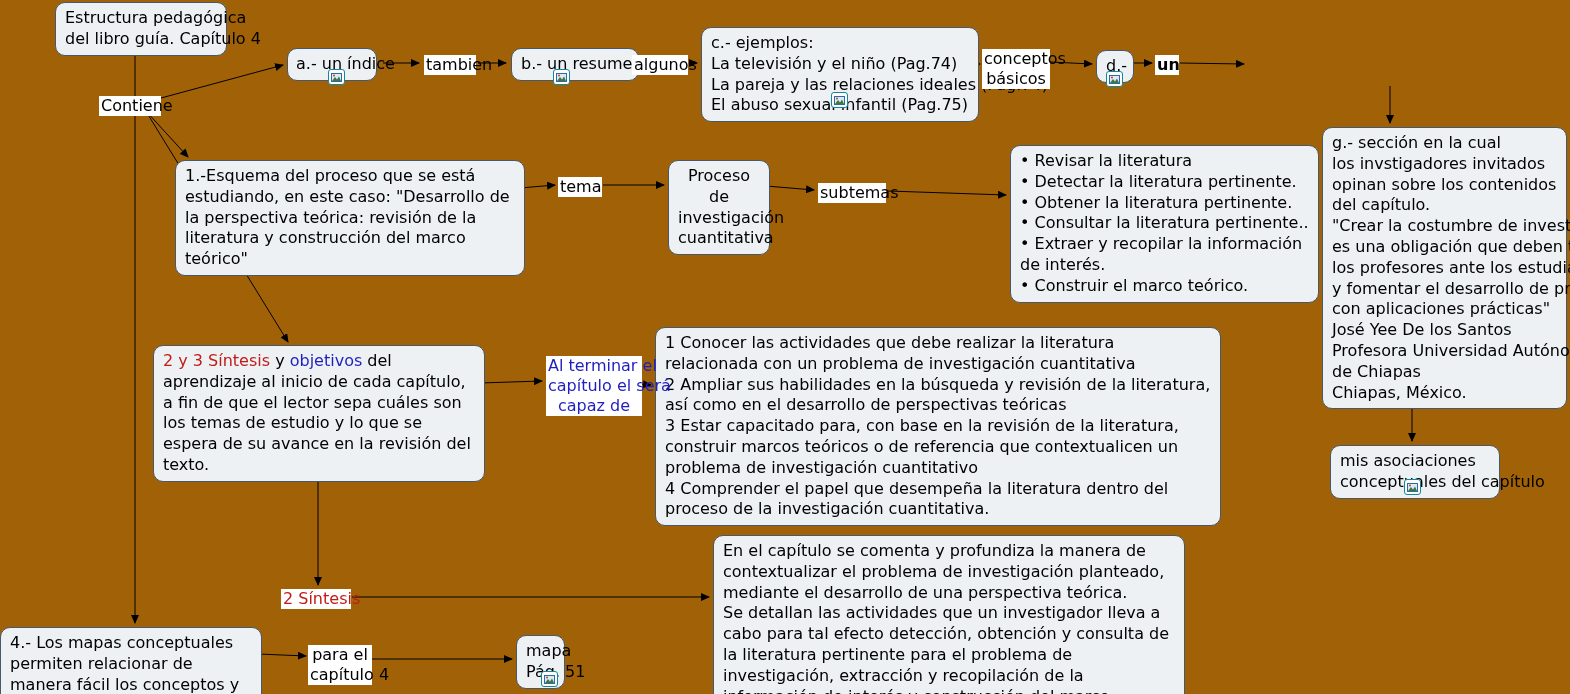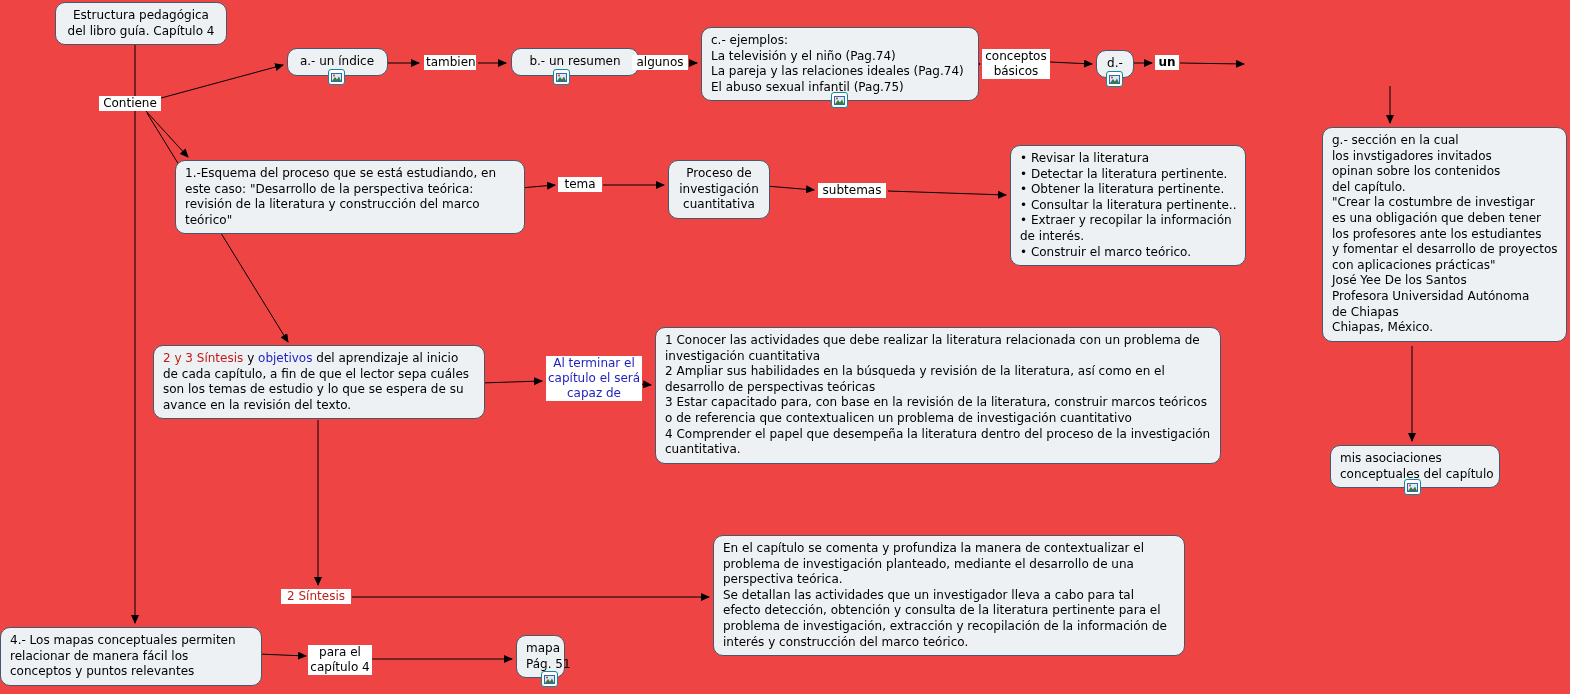--- a/index.html
+++ b/index.html
@@ -1,18 +1,18 @@
 <!DOCTYPE html>
 <html style="--color-box_fill: #edf1f4; --color-box_border: #46586a; --color-red: #c11b17; --color-blue: #1f1fbf;"><head>
 <meta charset="utf-8">
 <style>
   html,body{margin:0;padding:0;background:#fff;}
   #canvas{
-    position:relative;width:1570px;height:694px;background:#ef4444;overflow:hidden;
-    font-family:"DejaVu Sans","Liberation Sans",sans-serif;font-size:12px;color:#000;
+    position:relative;width:1570px;height:694px;background:#a16207;overflow:hidden;
+    font-family:"DejaVu Sans","Liberation Sans",sans-serif;font-size:16px;color:#000;
   }
   #edges{position:absolute;left:0;top:0;}
   #edges line{stroke:#000;stroke-width:1;}
   .node{
     position:absolute;box-sizing:border-box;
     background:var(--color-box_fill,#edf1f4);
     border:1px solid var(--color-box_border,#46586a);
     border-radius:10px;padding:5px 9px;line-height:1.3;
     white-space:pre-line;
   }
@@ -65,21 +65,21 @@
     <line x1="640" y1="384" x2="651" y2="385" marker-end="url(#arrow)"></line>
     <line x1="318" y1="420" x2="318" y2="585" marker-end="url(#arrow)"></line>
     <line x1="352" y1="597" x2="709" y2="597" marker-end="url(#arrow)"></line>
     <line x1="258" y1="654" x2="306" y2="656" marker-end="url(#arrow)"></line>
     <line x1="372" y1="659" x2="512" y2="659" marker-end="url(#arrow)"></line>
   </svg>
 
   <div class="node pre center" style="left:55px;top:2px;width:172px;">Estructura pedagógica
 del libro guía. Capítulo 4</div>
 
-  <div class="node pre center" style="left:287px;top:48px;width:101px;padding-left:8px;">a.- un índice</div>
+  <div class="node pre center" style="left:287px;top:48px;width:90px;padding-left:8px;">a.- un índice</div>
 
   <div class="node pre center" style="left:511px;top:48px;width:128px;">b.- un resumen</div>
 
   <div class="node pre" style="left:701px;top:27px;width:278px;">c.- ejemplos:
 La televisión y el niño (Pag.74)
 La pareja y las relaciones ideales (Pag.74)
 El abuso sexual infantil (Pag.75)</div>
 
   <div class="node pre center" style="left:1096px;top:50px;width:38px;">d.-</div>
 

